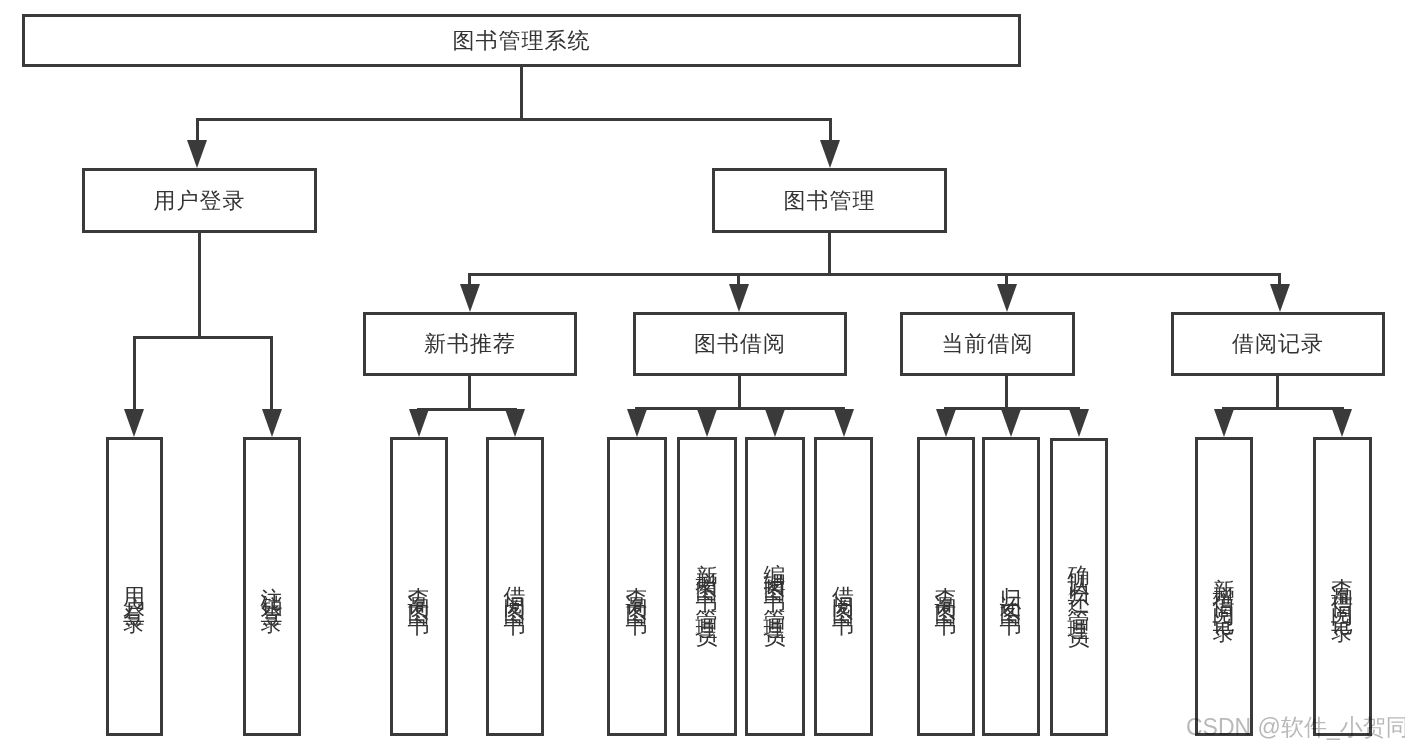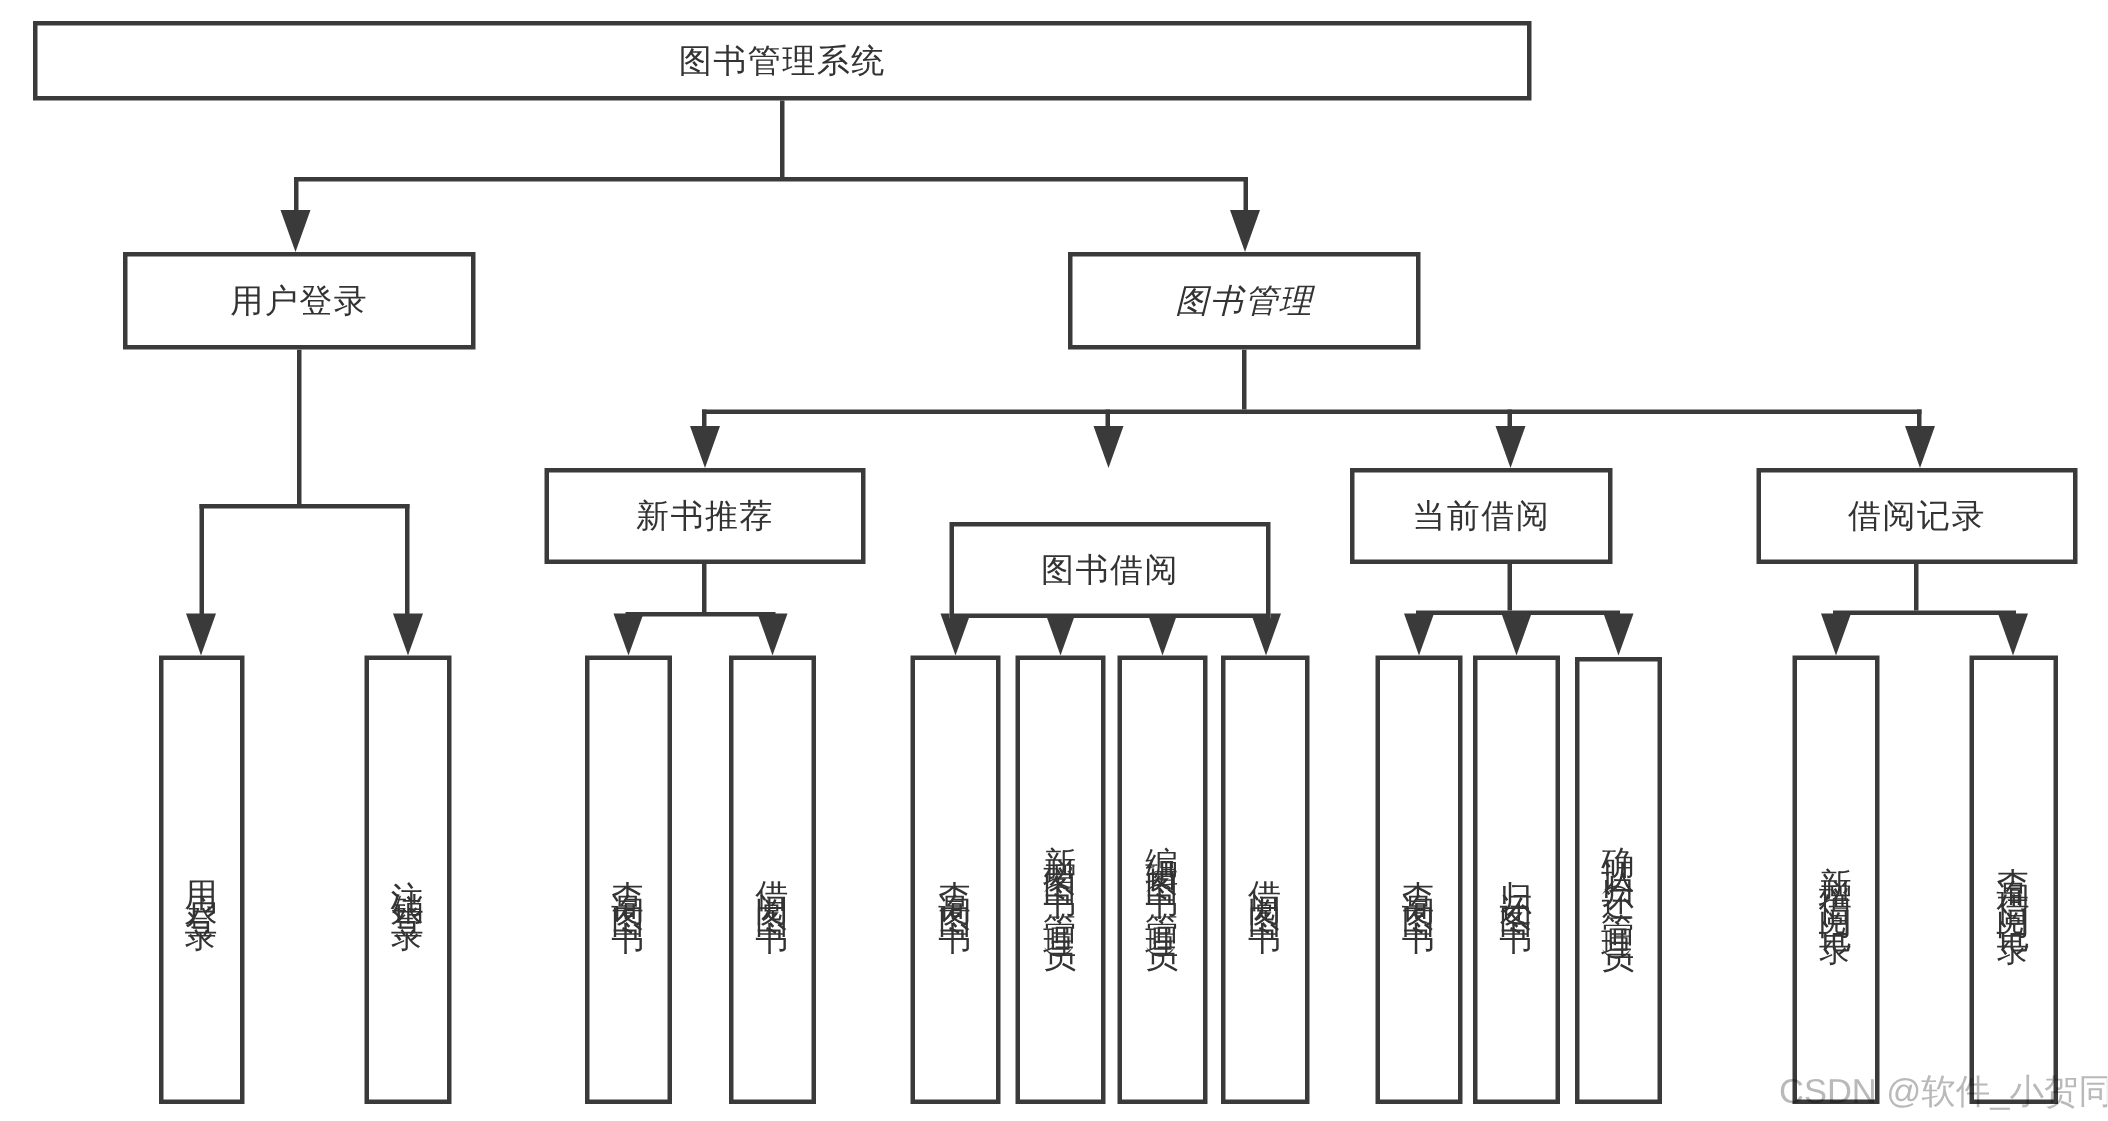--- a/index.html
+++ b/index.html
@@ -111,29 +111,29 @@
   <div class="arrow" style="left:1332px;top:409px;"></div>
 
   <div class="node" style="left:22px;top:14px;width:999px;height:53px;">
     <span>图书管理系统</span>
   </div>
 
   <div class="node" style="left:82px;top:168px;width:235px;height:65px;">
     <span>用户登录</span>
   </div>
 
-  <div class="node" style="left:712px;top:168px;width:235px;height:65px;font-style:italic;">
+  <div class="node" style="left:712px;top:168px;width:235px;height:65px;">
     <span>图书管理</span>
   </div>
 
   <div class="node" style="left:363px;top:312px;width:214px;height:64px;">
     <span>新书推荐</span>
   </div>
 
-  <div class="node" style="left:633px;top:312px;width:214px;height:64px;margin-top:36px;">
+  <div class="node" style="left:633px;top:312px;width:214px;height:64px;">
     <span>图书借阅</span>
   </div>
 
   <div class="node" style="left:900px;top:312px;width:175px;height:64px;">
     <span>当前借阅</span>
   </div>
 
   <div class="node" style="left:1171px;top:312px;width:214px;height:64px;">
     <span>借阅记录</span>
   </div>

